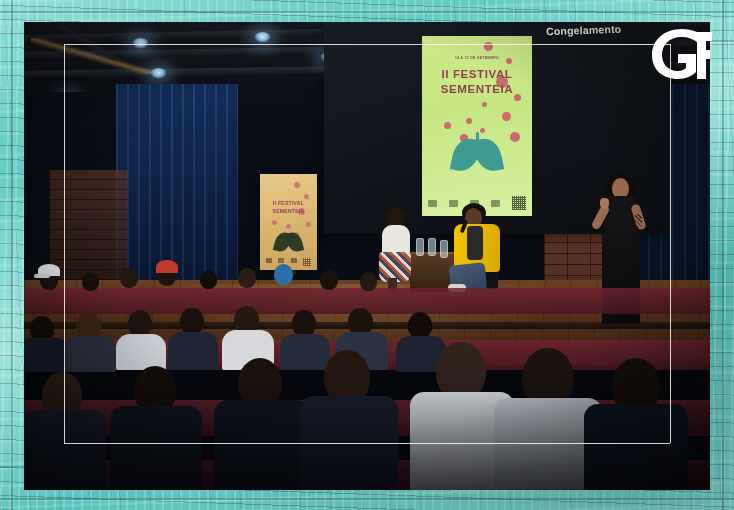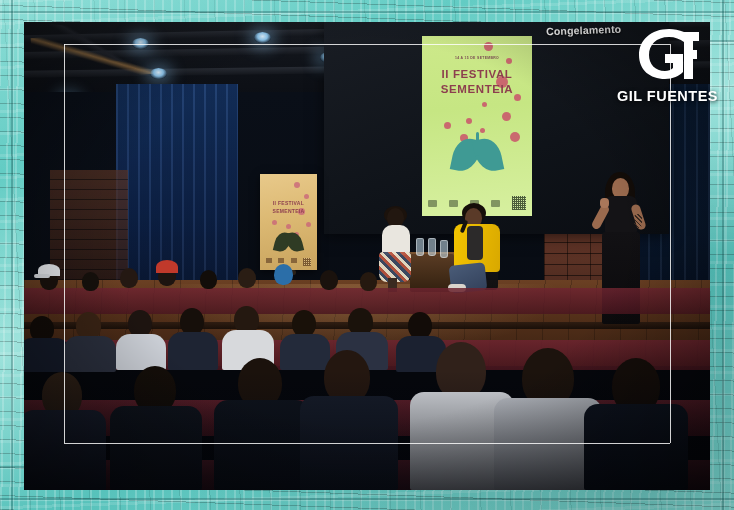--- a/index.html
+++ b/index.html
@@ -408,16 +408,15 @@
 
   <div class="wm">
     <div class="wm-mark">
       <svg width="76" height="56" viewBox="0 0 76 56" aria-hidden="true">
         <path d="M40 3 C22 3 10 14 10 29 C10 44 21 53 36 53 C44 53 50 50 54 46 L54 28 L36 28 L36 37 L44 37 L44 42 C42 44 39 45 36 45 C26 45 20 38 20 29 C20 19 27 11 40 11 C46 11 51 13 55 16 L55 6 C50 4 45 3 40 3 Z" fill="#ffffff"></path>
         <rect x="55" y="6" width="15" height="9" fill="#ffffff"></rect>
         <rect x="55" y="24" width="13" height="9" fill="#ffffff"></rect>
         <rect x="55" y="15" width="9" height="38" fill="#ffffff"></rect>
       </svg>
     </div>
-    <div class="wm-name">GIL FUENTES</div>
   </div>
 
 </div>
 
 </body></html>

